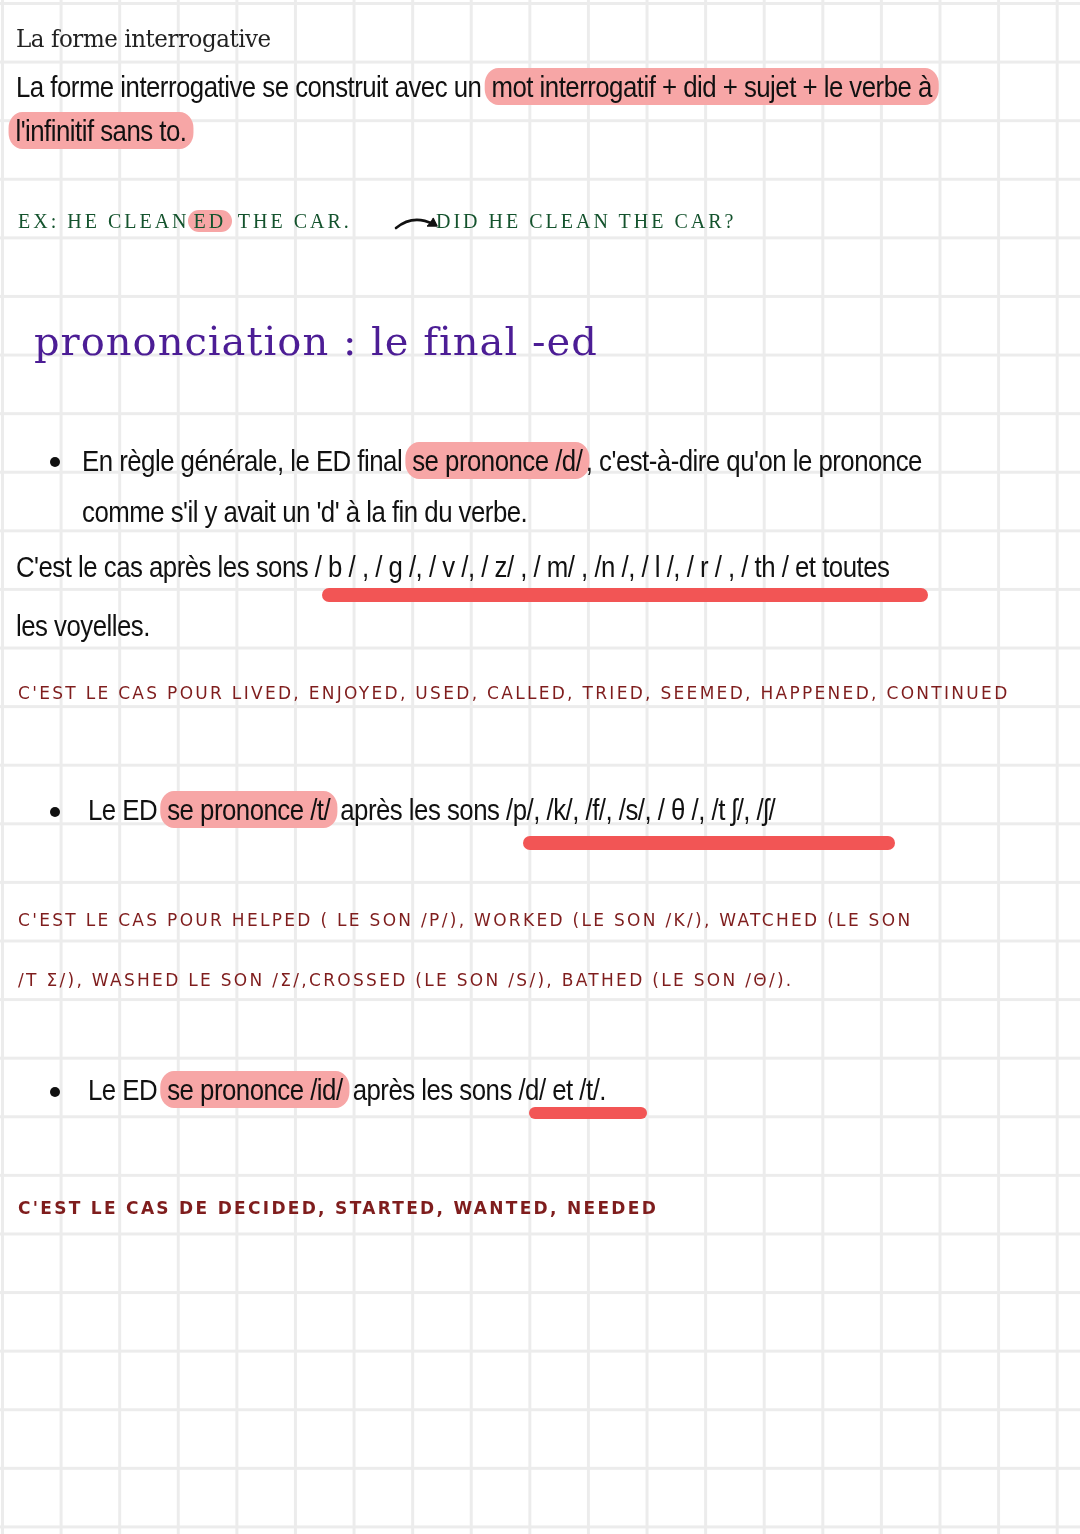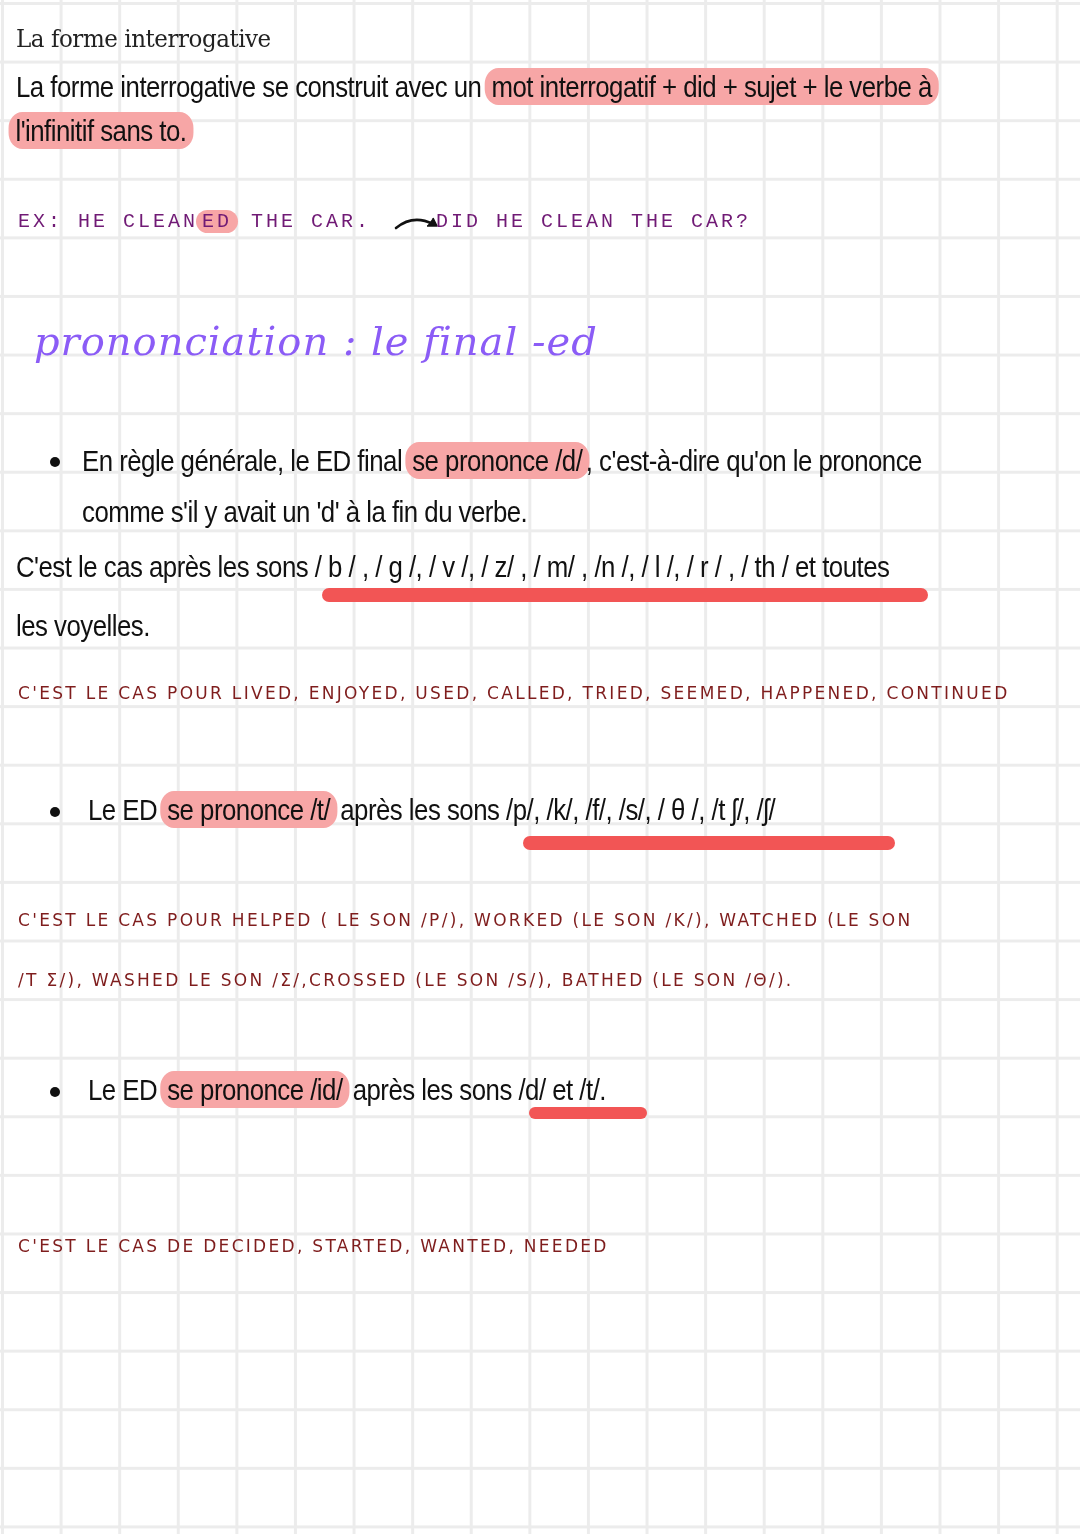--- a/index.html
+++ b/index.html
@@ -28,38 +28,37 @@
   }
   .body-text {
     font-family: "Liberation Sans", sans-serif;
     font-size: 30px;
     letter-spacing: -0.6px;
     color: #111;
     transform: scaleX(0.86);
     transform-origin: left center;
   }
   .caps {
-    font-family: Liberation Mono, monospace;
+    font-family: Liberation Serif, serif;
     font-size: 20px;
     letter-spacing: 3px;
-    color: #701a75;
+    color: #14532d;
     text-transform: uppercase;
   }
   .caps-small {
     font-family: "DejaVu Sans", sans-serif;
     font-size: 17px;
     letter-spacing: 2.3px;
     color: #7f1d1d;
     text-transform: uppercase;
   }
   .cursive {
     font-family: "DejaVu Serif", serif;
-    font-style: italic;
     font-size: 40px;
-    color: #8b5cf6;
+    color: #4c1d95;
     font-weight: 300;
     letter-spacing: 1px;
   }
   .hl {
     background: #f7a6a6;
     border-radius: 16px;
     padding: 2px 8px;
     margin: 0 -4px;
   }
   .hl-soft {
@@ -125,13 +124,13 @@
 </div>
 <div class="underline-bar" style="left:523px; top:836px; width:372px;"></div>
 <div class="abs caps-small" style="left:18px; top:910px;text-align:center;">C'est le cas pour helped ( le son /p/), worked (le son /k/), watched (le son</div>
 <div class="abs caps-small" style="left:18px; top:970px;">/t ʃ/), washed le son /ʃ/,crossed (le son /s/), bathed (le son /θ/).</div>
 
 <div class="bullet" style="left:50px; top:1087px;"></div>
 <div class="abs body-text" style="left:88px; top:1073px;">
   <span>Le ED </span><span class="hl">se prononce /id/</span><span> après les sons </span><span>/d/ et /t/</span><span>.</span>
 </div>
 <div class="underline-bar" style="left:529px; top:1107px; width:118px; height:12px;"></div>
-<div class="abs caps-small" style="left:18px; top:1236px;">C'est le cas de decided, started, wanted, needed</div>
+<div class="abs caps-small" style="left:18px; top:1198px;font-weight:bold;">C'est le cas de decided, started, wanted, needed</div>
 
 </body></html>

